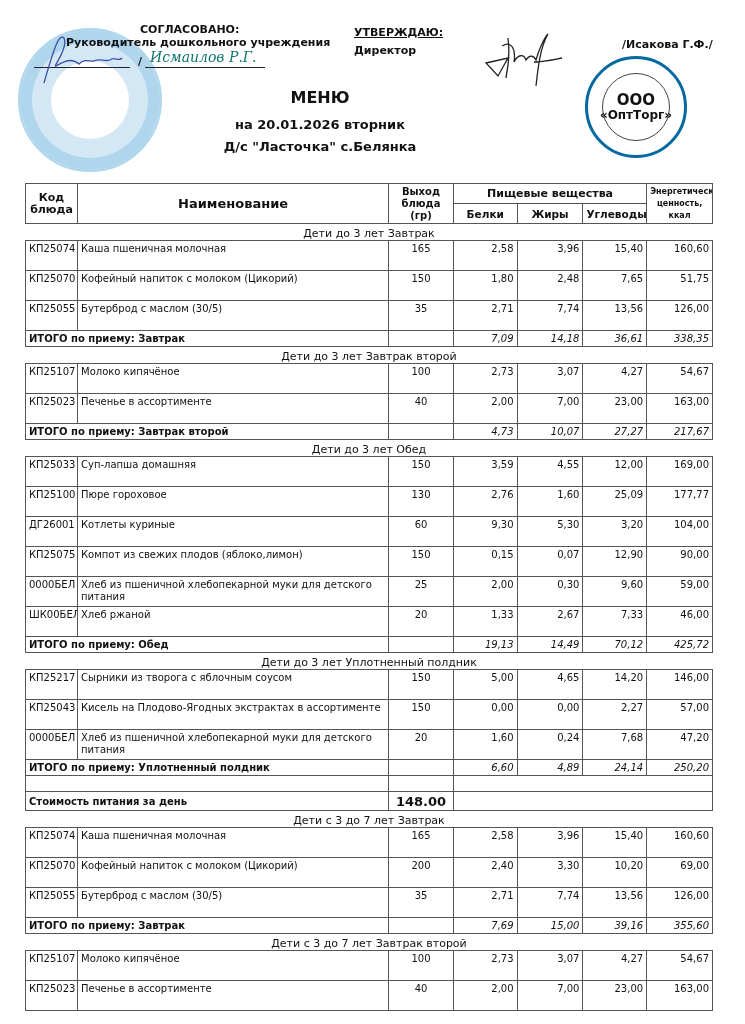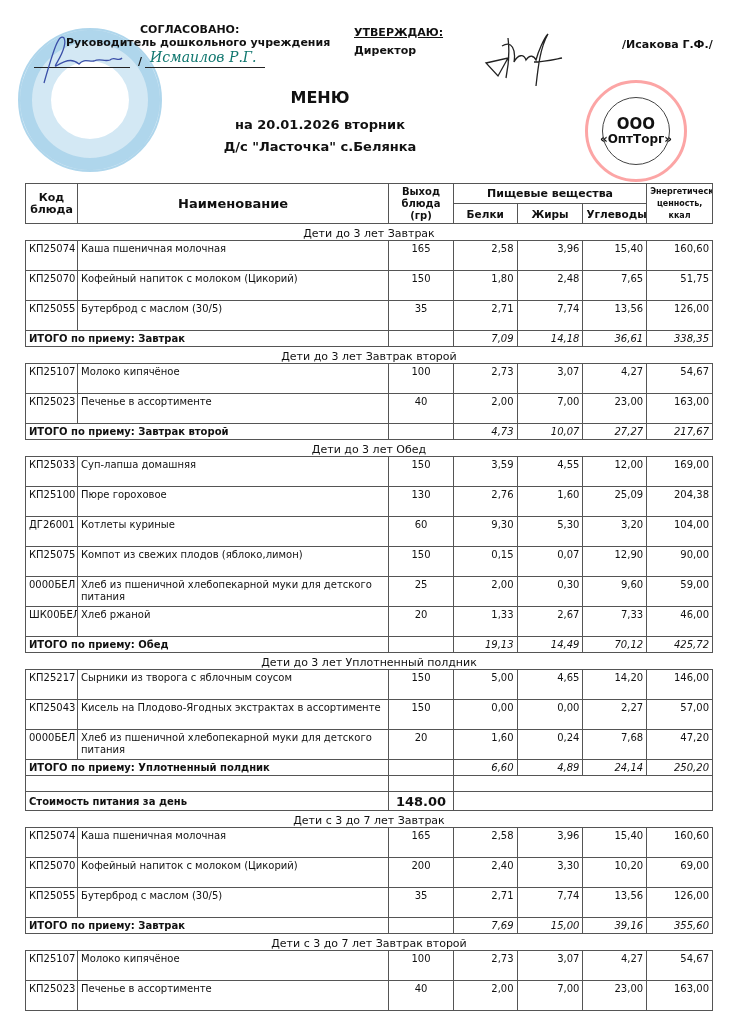--- a/index.html
+++ b/index.html
@@ -10,22 +10,22 @@
   
   .hdr { font-size: 11px; font-weight: bold; white-space: nowrap; }
   .sig-line { position: absolute; border-bottom: 1px solid #222; height: 0; }
 
   
   .stamp-blue { position: absolute; left: 18px; top: 28px; width: 140px; height: 140px;
     border-radius: 50%; border: 2px solid rgba(110,180,220,0.55);
     box-shadow: inset 0 0 0 10px rgba(255,255,255,0), inset 0 0 0 12px rgba(110,180,220,0.35),
                 inset 0 0 0 30px rgba(255,255,255,0), inset 0 0 0 31px rgba(110,180,220,0.3); }
   
-  .stamp-black { position: absolute; left: 585px; top: 80px; width: 102px; height: 102px;
-    border-radius: 50%; border: 3px solid #fca5a5; box-sizing: border-box;
+  .stamp-black { position: absolute; left: 585px; top: 56px; width: 102px; height: 102px;
+    border-radius: 50%; border: 3px solid #0369a1; box-sizing: border-box;
     display: flex; flex-direction: column; align-items: center; justify-content: center; }
   .stamp-black::before { content: ""; position: absolute; inset: 14px; border-radius: 50%;
     border: 1px solid #444; }
   .stamp-black .s1 { font-size: 15px; font-weight: bold; line-height: 16px; }
   .stamp-black .s2 { font-size: 12px; font-weight: bold; line-height: 14px; }
 
   .title { font-weight: bold; text-align: center; white-space: nowrap; }
 
   
   table.menu { position: absolute; left: 25px; top: 183px; width: 688px;
@@ -187,21 +187,21 @@
         <td class="num">12,00</td>
         <td class="num">169,00</td>
       </tr>
       <tr class="item">
         <td>КП25100</td>
         <td>Пюре гороховое</td>
         <td class="out">130</td>
         <td class="num">2,76</td>
         <td class="num">1,60</td>
         <td class="num">25,09</td>
-        <td class="num">204,38</td>
+        <td class="num">177,77</td>
       </tr>
       <tr class="item">
         <td>ДГ26001</td>
         <td>Котлеты куриные</td>
         <td class="out">60</td>
         <td class="num">9,30</td>
         <td class="num">5,30</td>
         <td class="num">3,20</td>
         <td class="num">104,00</td>
       </tr>

